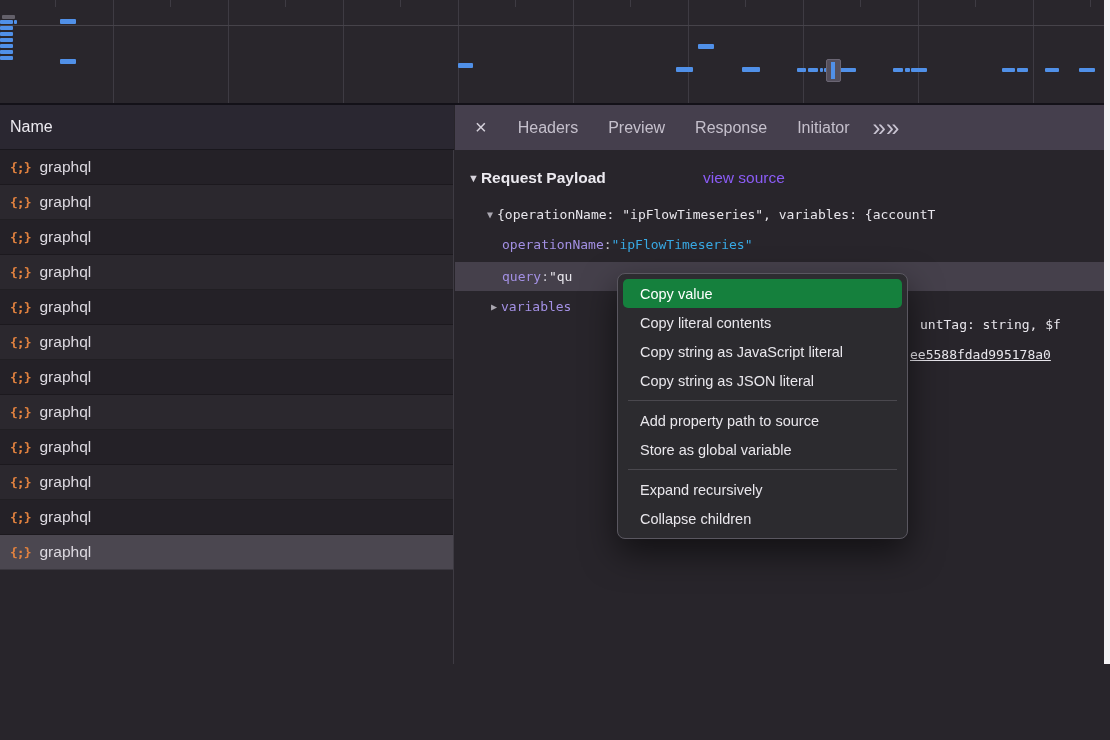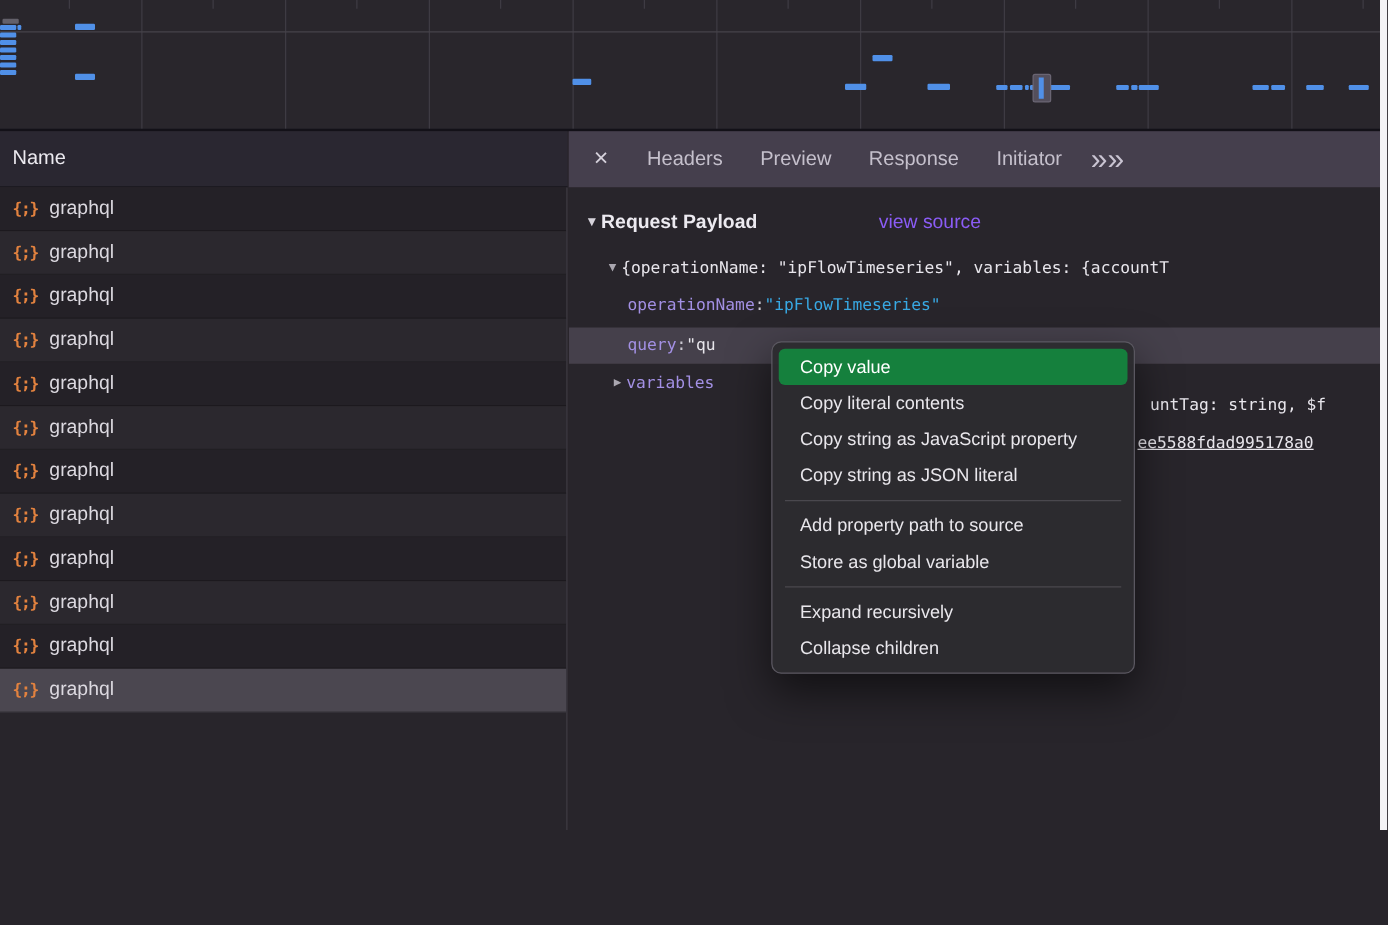--- a/index.html
+++ b/index.html
@@ -235,21 +235,21 @@
 
   <div class="footer"></div>
   <div class="footer-divider"></div>
   <div class="vdivider-low"></div>
   <div class="white-strip"></div>
   <div class="black-bar"></div>
 
   <div class="menu" id="context-menu">
       <div class="menu-item highlighted">Copy value</div>
       <div class="menu-item">Copy literal contents</div>
-      <div class="menu-item">Copy string as JavaScript property</div>
+      <div class="menu-item">Copy string as JavaScript literal</div>
       <div class="menu-item">Copy string as JSON literal</div>
       <div class="menu-divider"></div>
       <div class="menu-item">Add property path to source</div>
       <div class="menu-item">Store as global variable</div>
       <div class="menu-divider"></div>
       <div class="menu-item">Expand recursively</div>
       <div class="menu-item">Collapse children</div>
     </div>
 
 </div>

